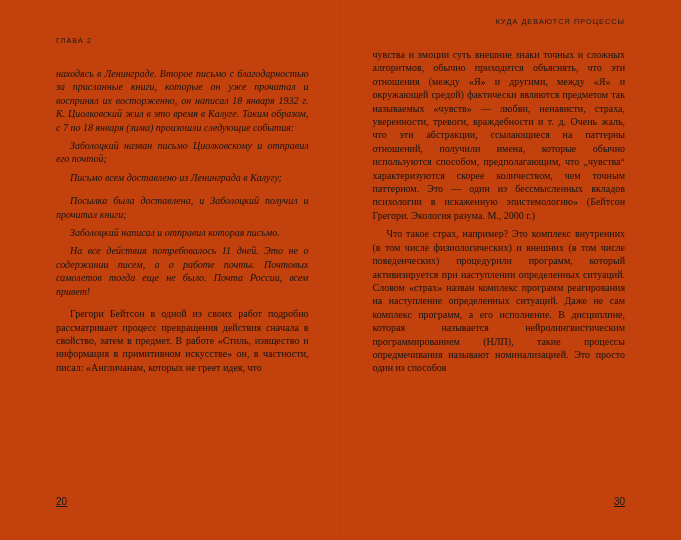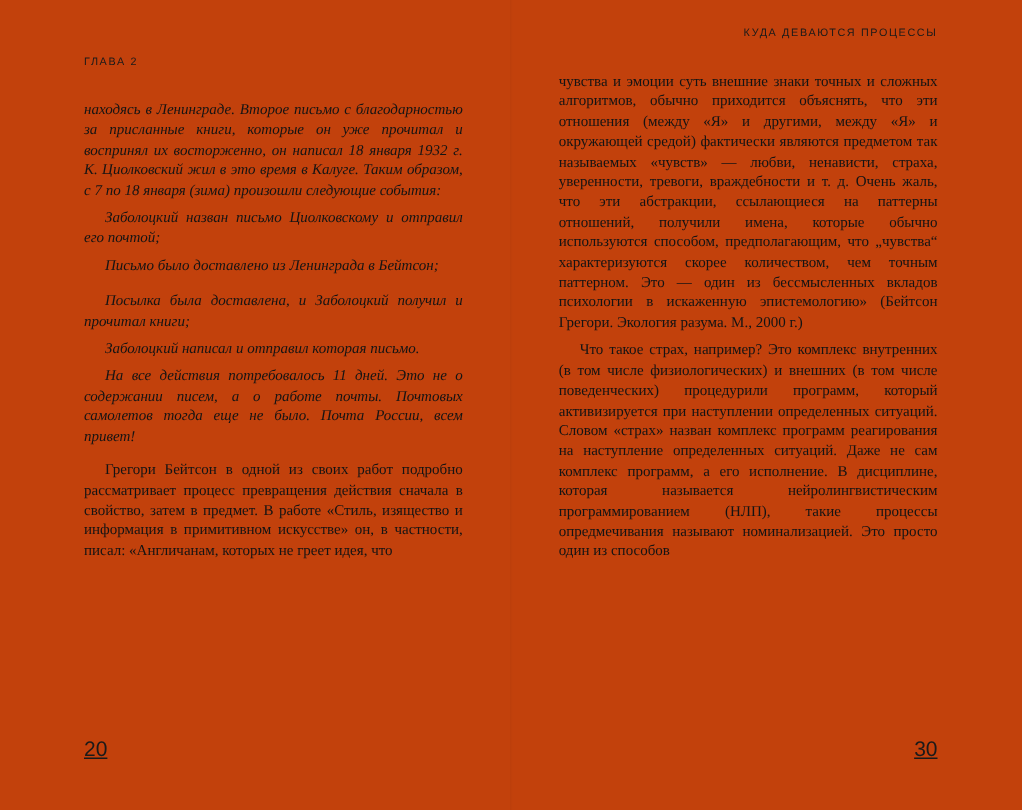--- a/index.html
+++ b/index.html
@@ -75,21 +75,21 @@
     font-style: italic;
     text-indent: 14px;
   }
   .gap-s { height: 5px; }
   .gap-m { height: 9px; }
 
   .folio {
     position: absolute;
     bottom: 33px;
     font-family: "Liberation Sans", sans-serif;
-    font-size: 14px;
+    font-size: 10px;
     color: #1a1a1a;
     text-decoration: underline;
   }
   .folio-left { left: 56px; }
   .folio-right { right: 56px; }
 </style>
 </head>
 <body>
 
 <div class="page">
@@ -97,21 +97,21 @@
   <div class="spread">
 
     <div class="leaf leaf-left">
       <div class="running-head">Глава 2</div>
 
       <div class="body">
         <p class="para cont italic">находясь в Ленинграде. Второе письмо с благодарностью за присланные книги, которые он уже прочитал и воспринял их восторженно, он написал 18 января 1932 г. К. Циолковский жил в это время в Калуге. Таким образом, с 7 по 18 января (зима) произошли следующие события:</p>
         <div class="gap-s"></div>
         <p class="list-item">Заболоцкий назван письмо Циолковскому и отправил его почтой;</p>
         <div class="gap-s"></div>
-        <p class="list-item">Письмо было доставлено из Ленинграда в Бейтсон;</p>
+        <p class="list-item">Письмо всем доставлено из Ленинграда в Калугу;</p>
         <div class="gap-s"></div>
         <div class="gap-s"></div>
         <p class="list-item">Посылка была доставлена, и Заболоцкий получил и прочитал книги;</p>
         <div class="gap-s"></div>
         <p class="list-item">Заболоцкий написал и отправил которая письмо.</p>
         <div class="gap-s"></div>
         <p class="blocknote">На все действия потребовалось 11 дней. Это не о содержании писем, а о работе почты. Почтовых самолетов тогда еще не было. Почта России, всем привет!</p>
         <div class="gap-m"></div>
         <p class="para">Грегори Бейтсон в одной из своих работ подробно рассматривает процесс превращения действия сначала в свойство, затем в предмет. В работе «Стиль, изящество и информация в примитивном искусстве» он, в частности, писал: «Англичанам, которых не греет идея, что</p>
       </div>

